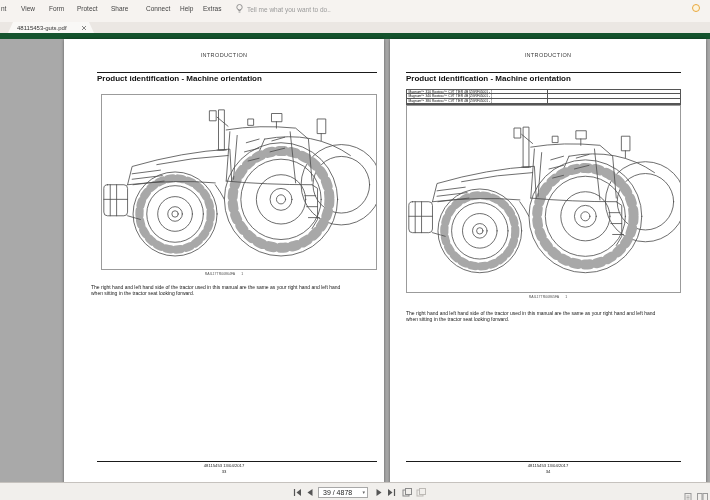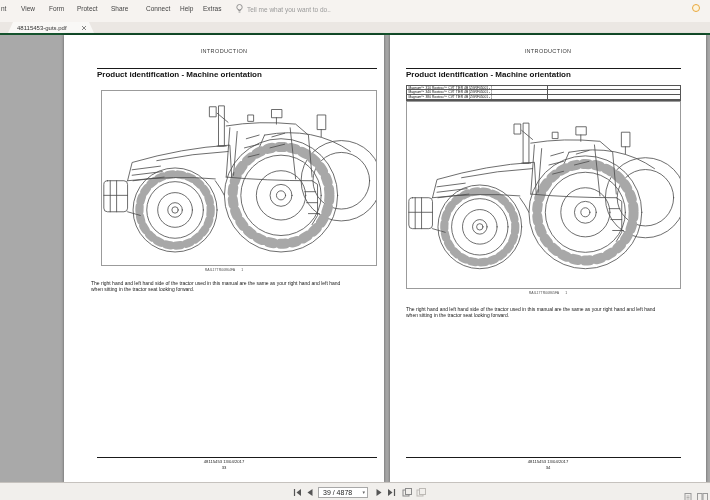--- a/index.html
+++ b/index.html
@@ -18,21 +18,21 @@
   .tabbar { position:absolute; left:0; top:22px; width:710px; height:11px; background:#ebe7e3; }
   .tab { position:absolute; left:8px; top:0; width:86px; height:11px; background:#f9f8f6;
          clip-path:polygon(0 100%, 5px 0, calc(100% - 5px) 0, 100% 100%);
          display:flex; align-items:center; }
   .tab-label { font-size:6px; color:#333; margin-left:9px; white-space:nowrap; }
   .tab-close { position:absolute; right:7px; top:2.5px; width:6px; height:6px; }
   .tab-close svg { display:block; }
 
   
   .canvas { position:absolute; left:0; top:33px; width:710px; height:449px; background:#a9a9a9;
-            border-top:2px solid #14532d; }
+            border-top:6px solid #14532d; }
   .page { position:absolute; top:0; height:448px; background:#ffffff;
           box-shadow:0 0 3px rgba(0,0,0,0.45); }
   .page-left  { left:64px;  width:320px; }
   .page-right { left:390px; width:316px; }
 
   .pg-header { position:absolute; top:13px; left:0; width:100%; text-align:center;
                font-size:5.5px; letter-spacing:0.4px; color:#3a3a3a; }
   .pg-rule { position:absolute; border-top:1px solid #1a1a1a; }
   .pg-title { position:absolute; font-size:8px; font-weight:bold; color:#111; white-space:nowrap; }
   .fig-frame { position:absolute; border:1px solid #9b9b9b; background:#fff; }

